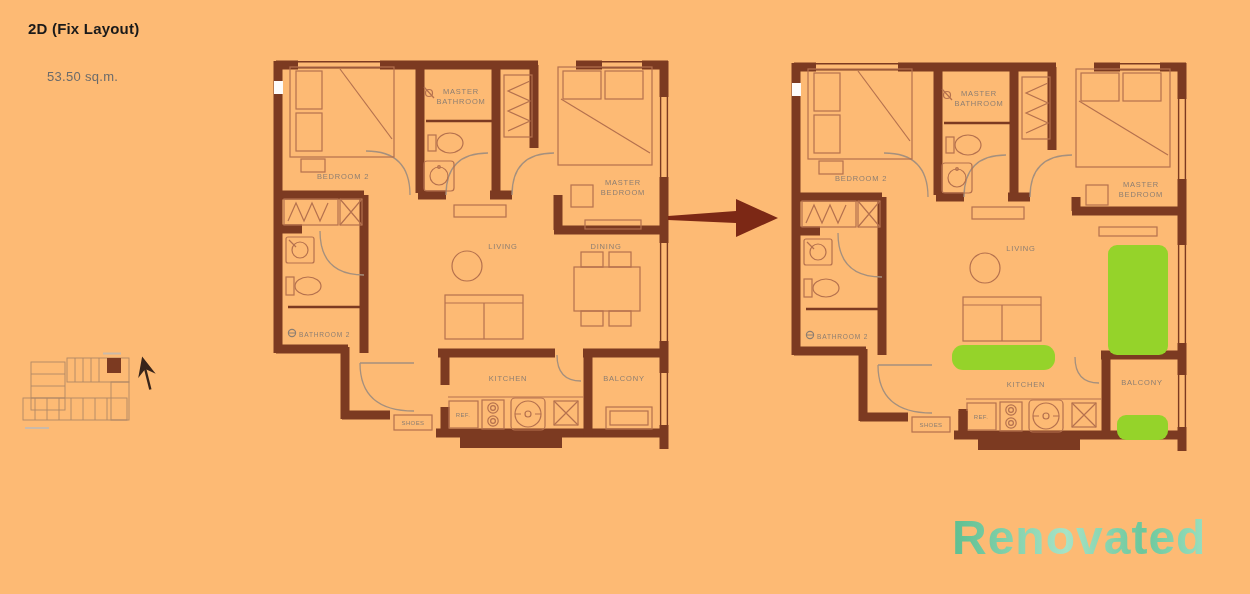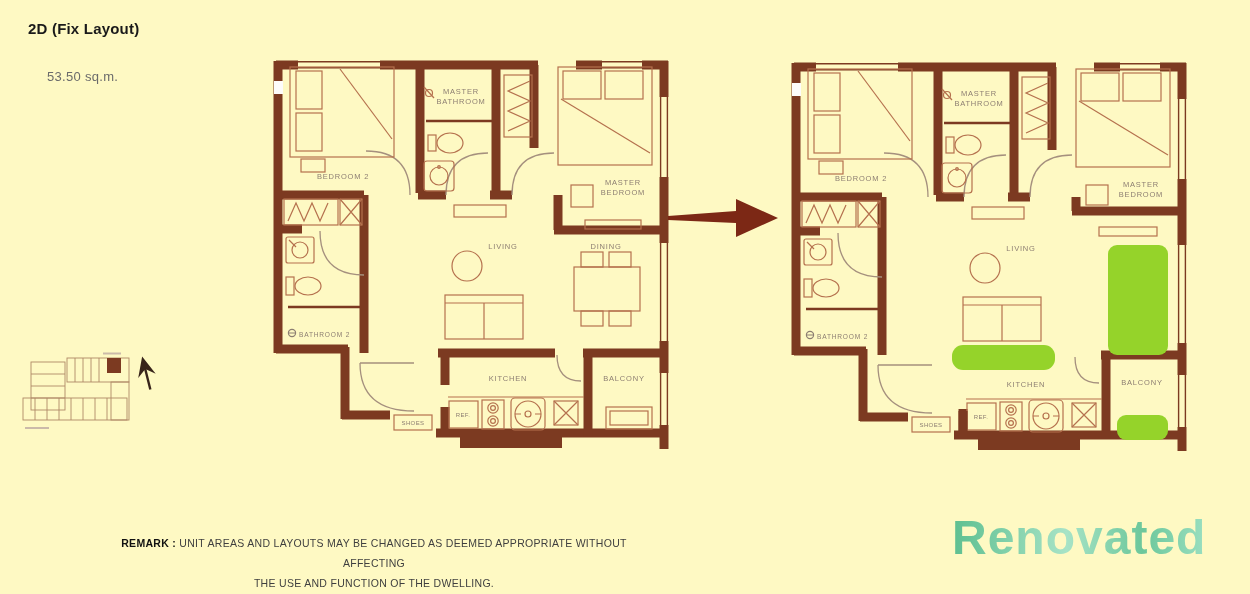--- a/index.html
+++ b/index.html
@@ -1,16 +1,16 @@
 <!DOCTYPE html>
 <html><head>
 <meta charset="utf-8">
 <style>
   html,body{margin:0;padding:0;background:#fff;}
-  #stage{position:relative;width:1250px;height:594px;background:#fef9c3;overflow:hidden;
+  #stage{position:relative;width:1250px;height:594px;background:#fdba74;overflow:hidden;
          font-family:"Liberation Sans",sans-serif;}
   #title{position:absolute;left:28px;top:20px;font-size:15px;font-weight:bold;color:#1a1a1a;letter-spacing:.2px;}
   #area{position:absolute;left:47px;top:42px;font-size:13px;color:#6b6b6b;letter-spacing:.3px;margin-top:27px;}
   .plan{position:absolute;}
   #plan-left{left:268px;top:53px;}
   #plan-right{left:786px;top:55px;}
   #arrow{position:absolute;left:668px;top:192px;}
   #keyplan{position:absolute;left:15px;top:350px;}
   #remark{position:absolute;left:93px;top:533px;width:562px;text-align:center;
           font-size:10.5px;line-height:20px;color:#3f3f3f;letter-spacing:.3px;}
@@ -222,25 +222,20 @@
     <g stroke="#cbbaa9" stroke-width="2">
       <path d="M 88 3.5 H 106"></path>
         <path d="M 10 78 H 34"></path>
     </g>
     <g transform="rotate(-14 131 22)">
       <path d="M 131 40 L 131 16" stroke="#38241a" stroke-width="2.4" fill="none"></path>
       <path d="M 122 26 L 131 6 L 140 26 L 131 19 Z" fill="#38241a"></path>
     </g>
   </svg>
 
-  <div id="remark">
-    <span><b>REMARK :</b>
-    <span>UNIT AREAS AND LAYOUTS MAY BE CHANGED AS DEEMED APPROPRIATE WITHOUT AFFECTING</span></span><br>
-    <span>THE USE AND FUNCTION OF THE DWELLING.</span>
-  </div>
 
   <svg id="watermark" width="300" height="72" viewBox="0 0 300 72">
     <defs>
       <linearGradient id="renog" x1="0" y1="0" x2="1" y2="0">
         <stop offset="0" stop-color="#5ebf90"></stop>
         <stop offset="0.45" stop-color="#a7e3c6"></stop>
         <stop offset="0.75" stop-color="#6cc79b"></stop>
         <stop offset="1" stop-color="#9adfc0"></stop>
       </linearGradient>
     </defs>

